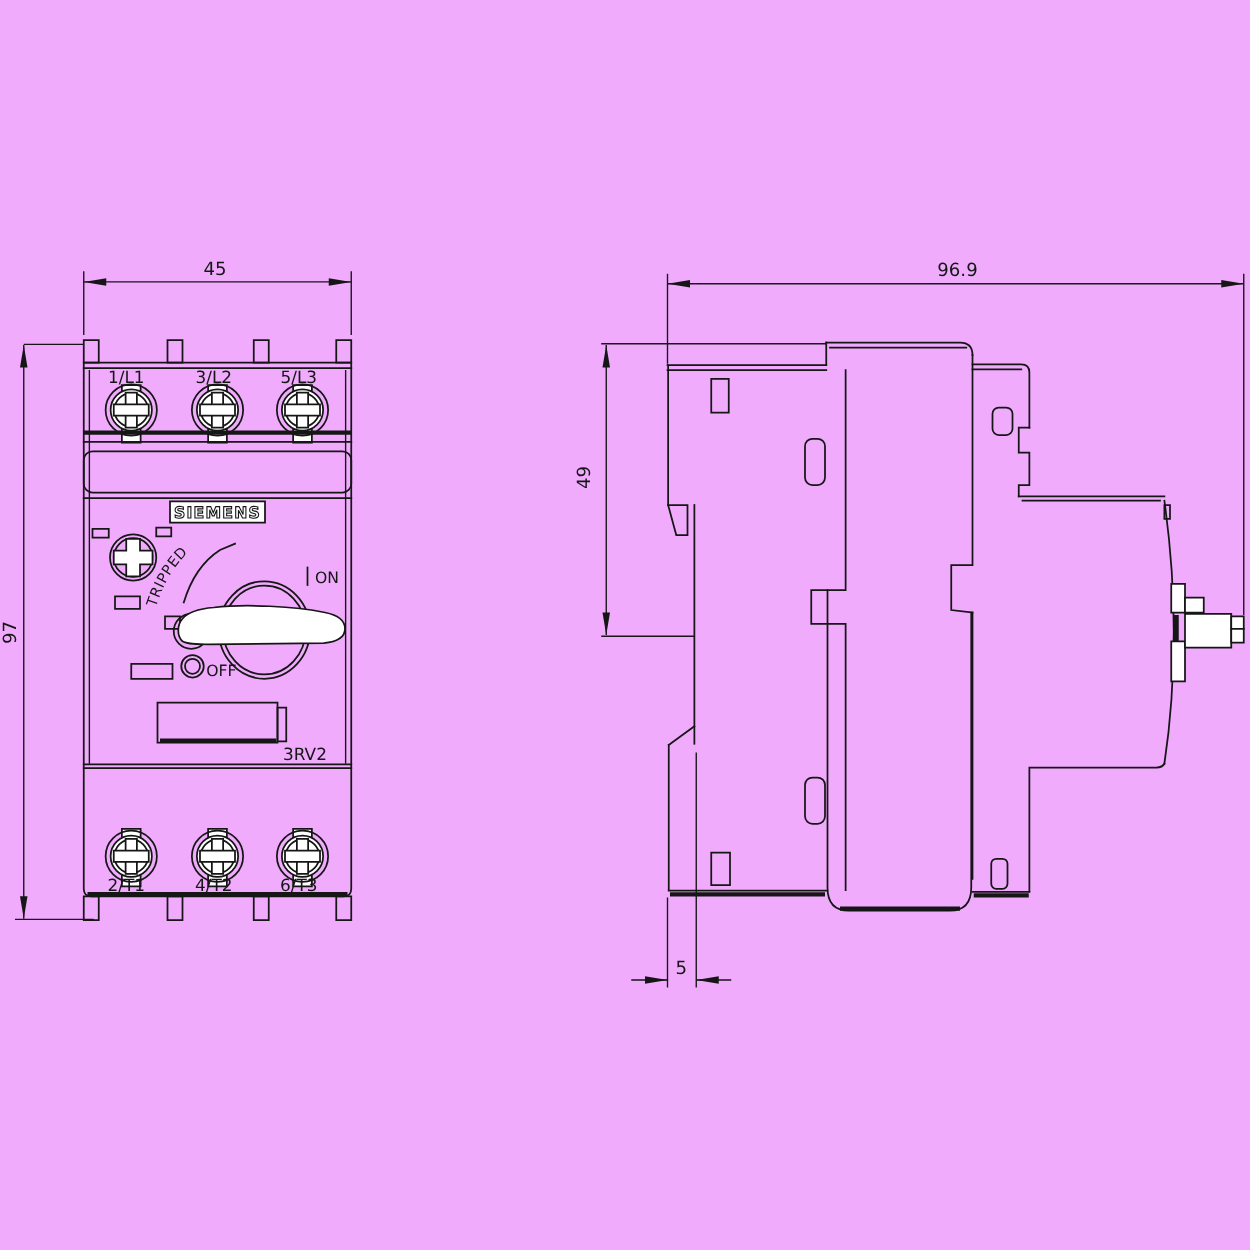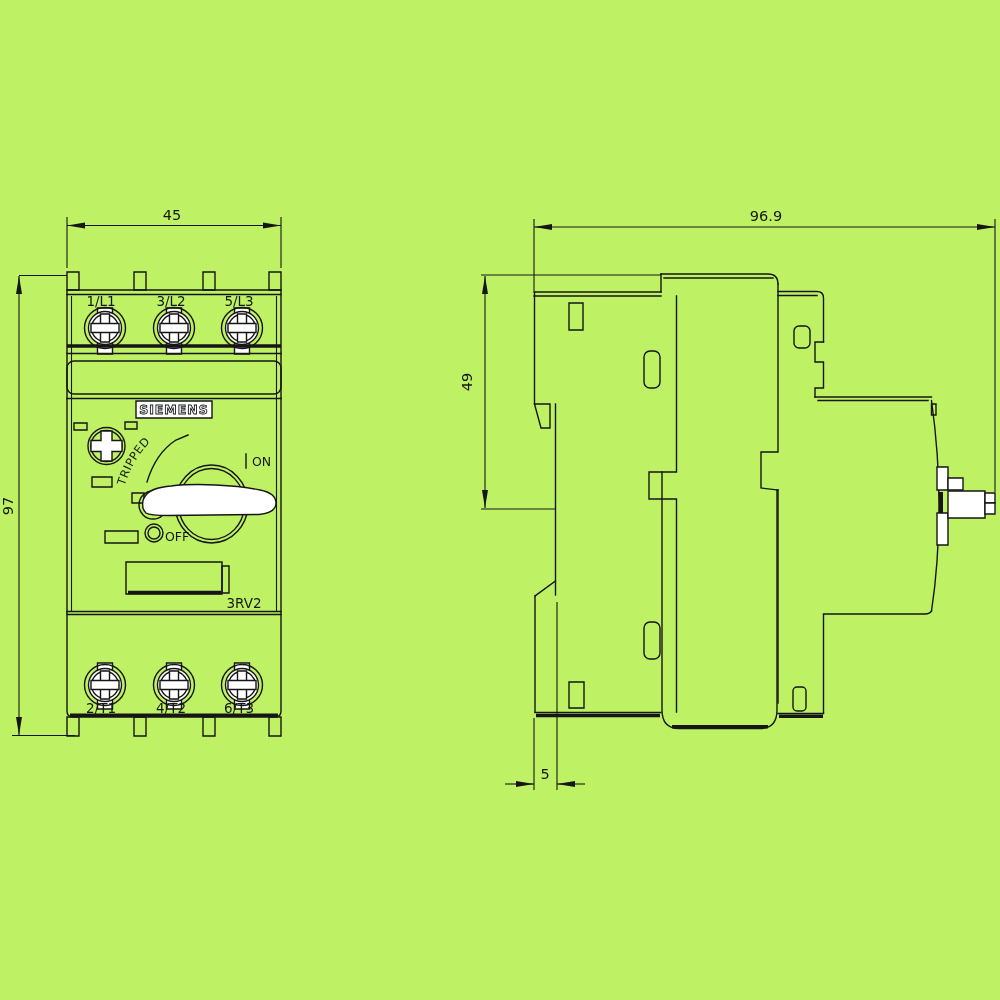--- a/index.html
+++ b/index.html
@@ -1,16 +1,16 @@
 <!DOCTYPE html>
 <html><head>
 <meta charset="utf-8">
 <style>
   html,body{margin:0;padding:0;background:#ffffff;}
-  .stage{position:relative;width:1000px;height:1000px;background:#bef264;overflow:hidden;
+  .stage{position:relative;width:1000px;height:1000px;background:#f0abfc;overflow:hidden;
          font-family:"DejaVu Sans","Liberation Sans",sans-serif;}
   svg{position:absolute;left:0;top:0;}
   svg *{vector-effect:non-scaling-stroke;}
   .ln{stroke:#161616;stroke-width:1.4;fill:none;stroke-linecap:square;}
   .lnthin{stroke:#161616;stroke-width:1.1;fill:none;}
   .lnthick{stroke:#161616;stroke-width:3.4;fill:none;stroke-linecap:butt;}
   .wfill{fill:#ffffff;stroke:#161616;stroke-width:1.4;}
   .dim{stroke:#161616;stroke-width:1.1;fill:none;}
   .arr{fill:#161616;stroke:none;}
   text{fill:#161616;font-family:"DejaVu Sans","Liberation Sans",sans-serif;}

